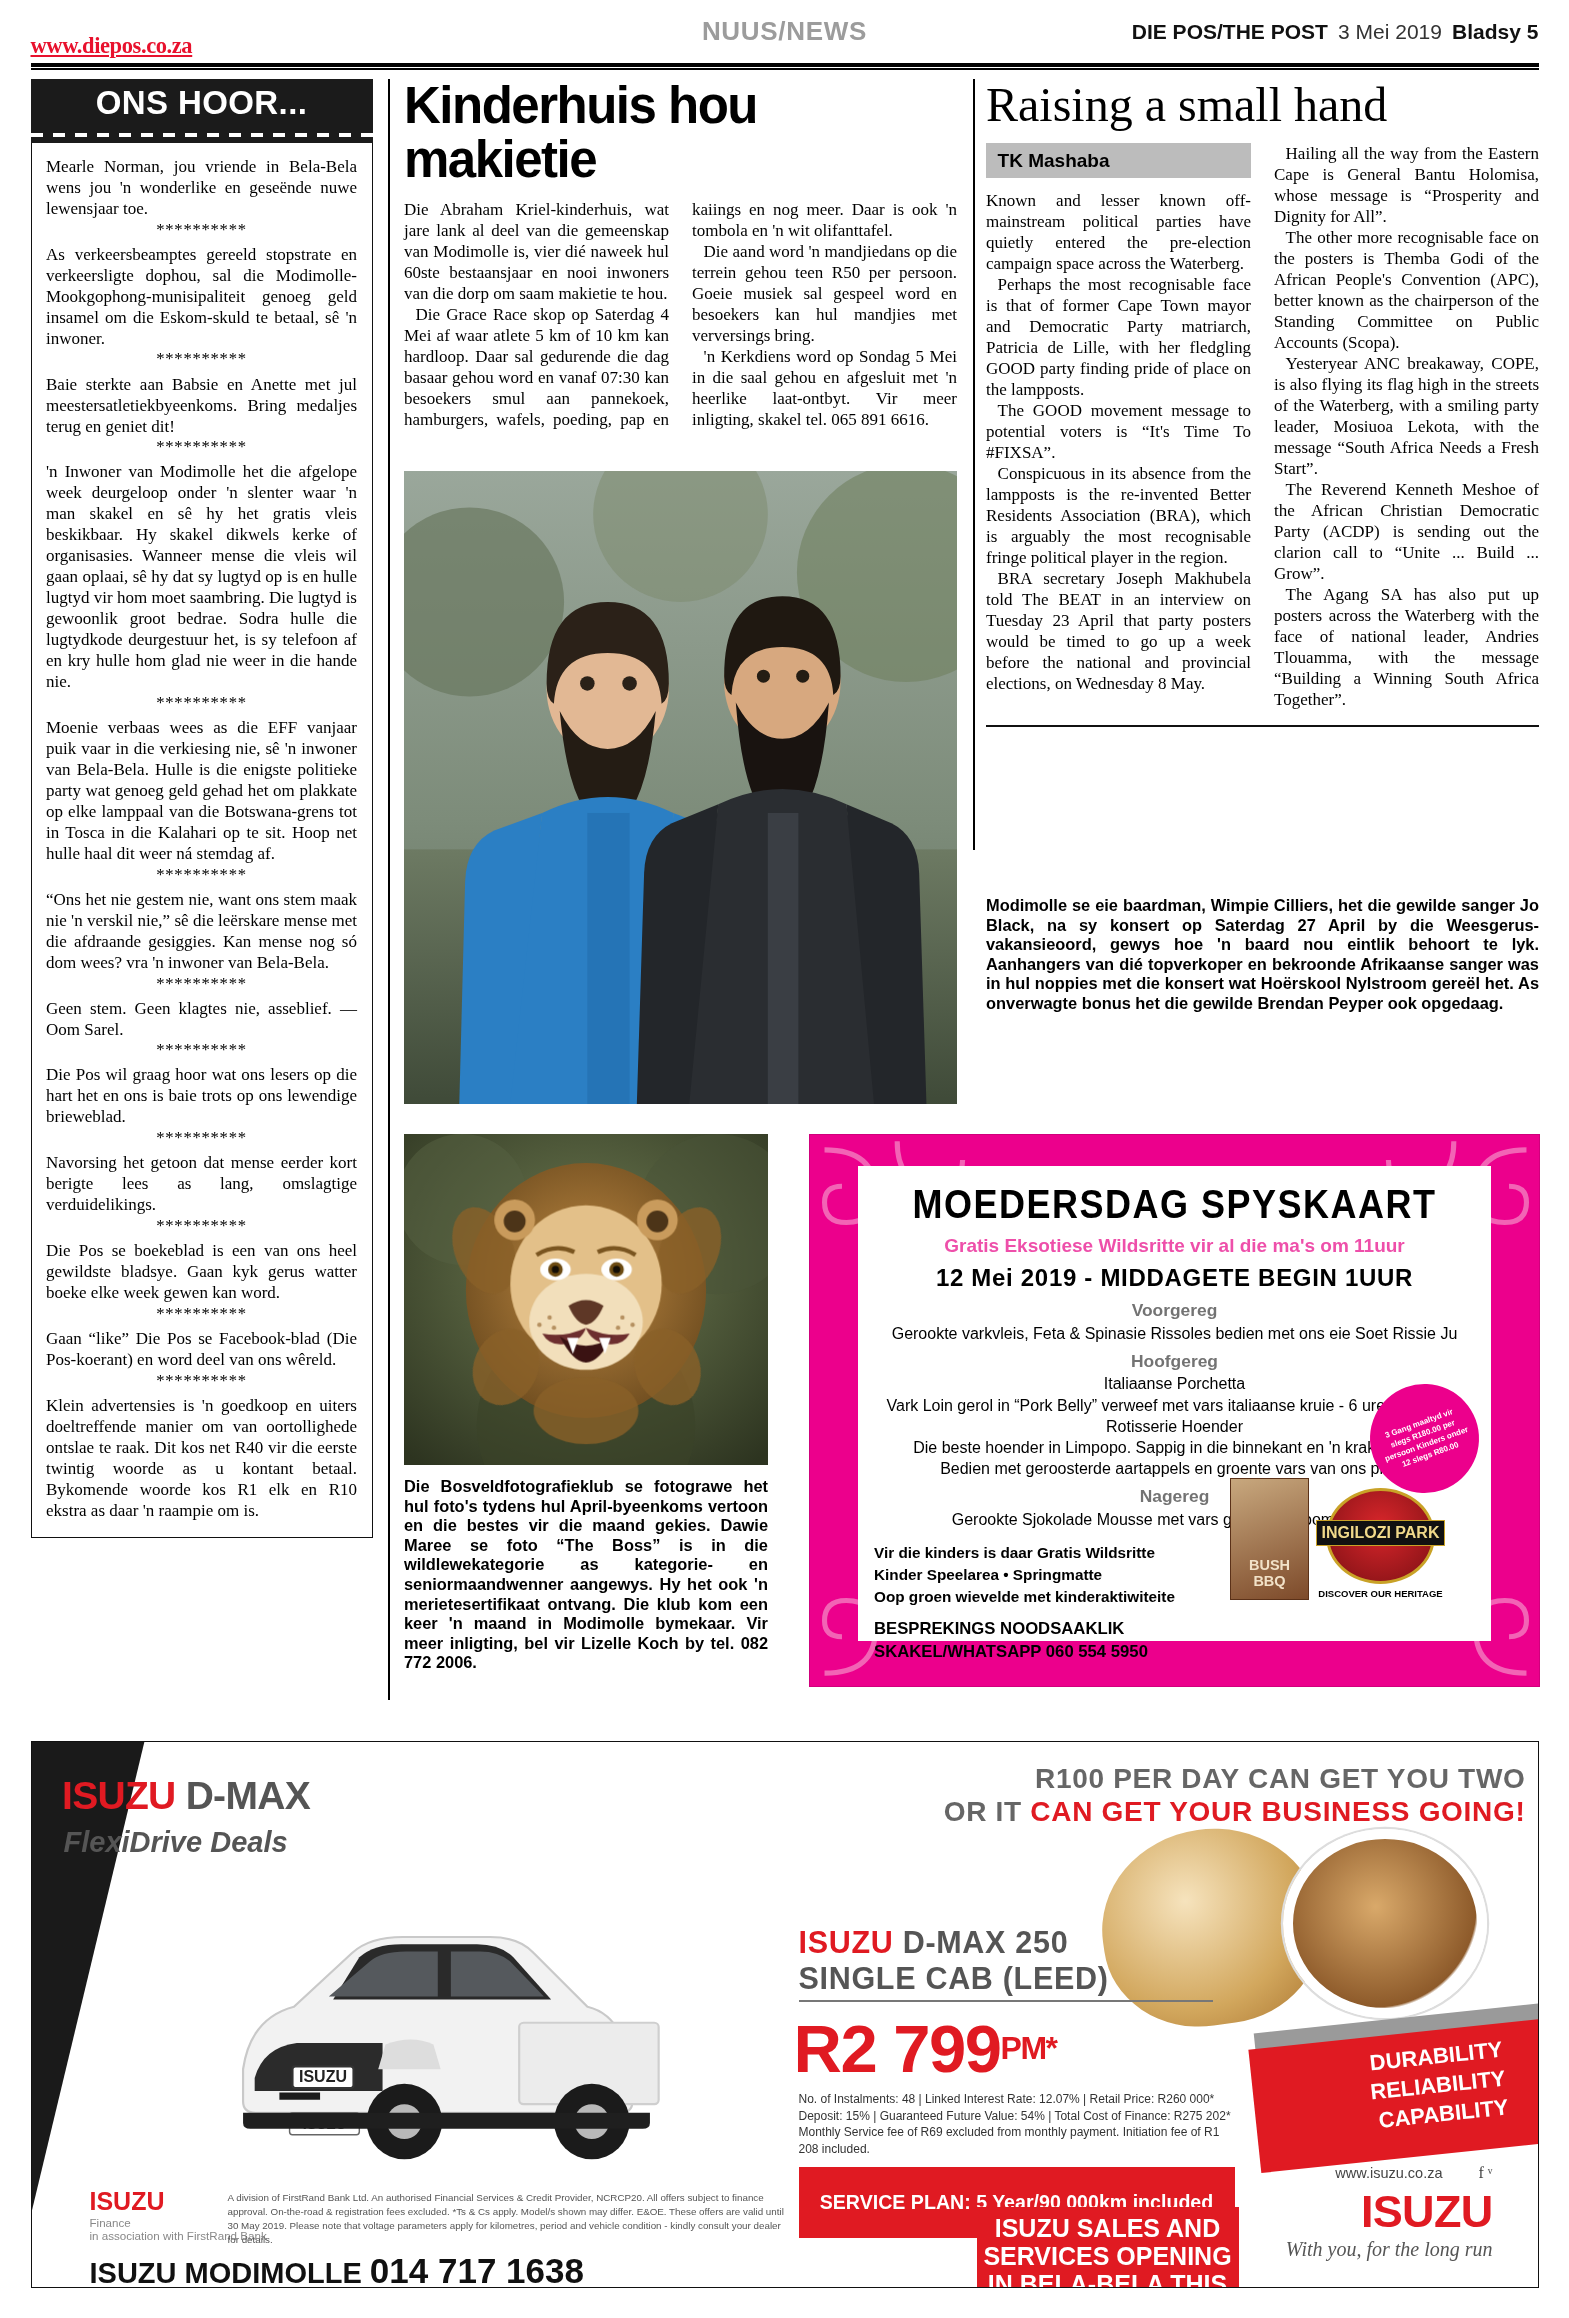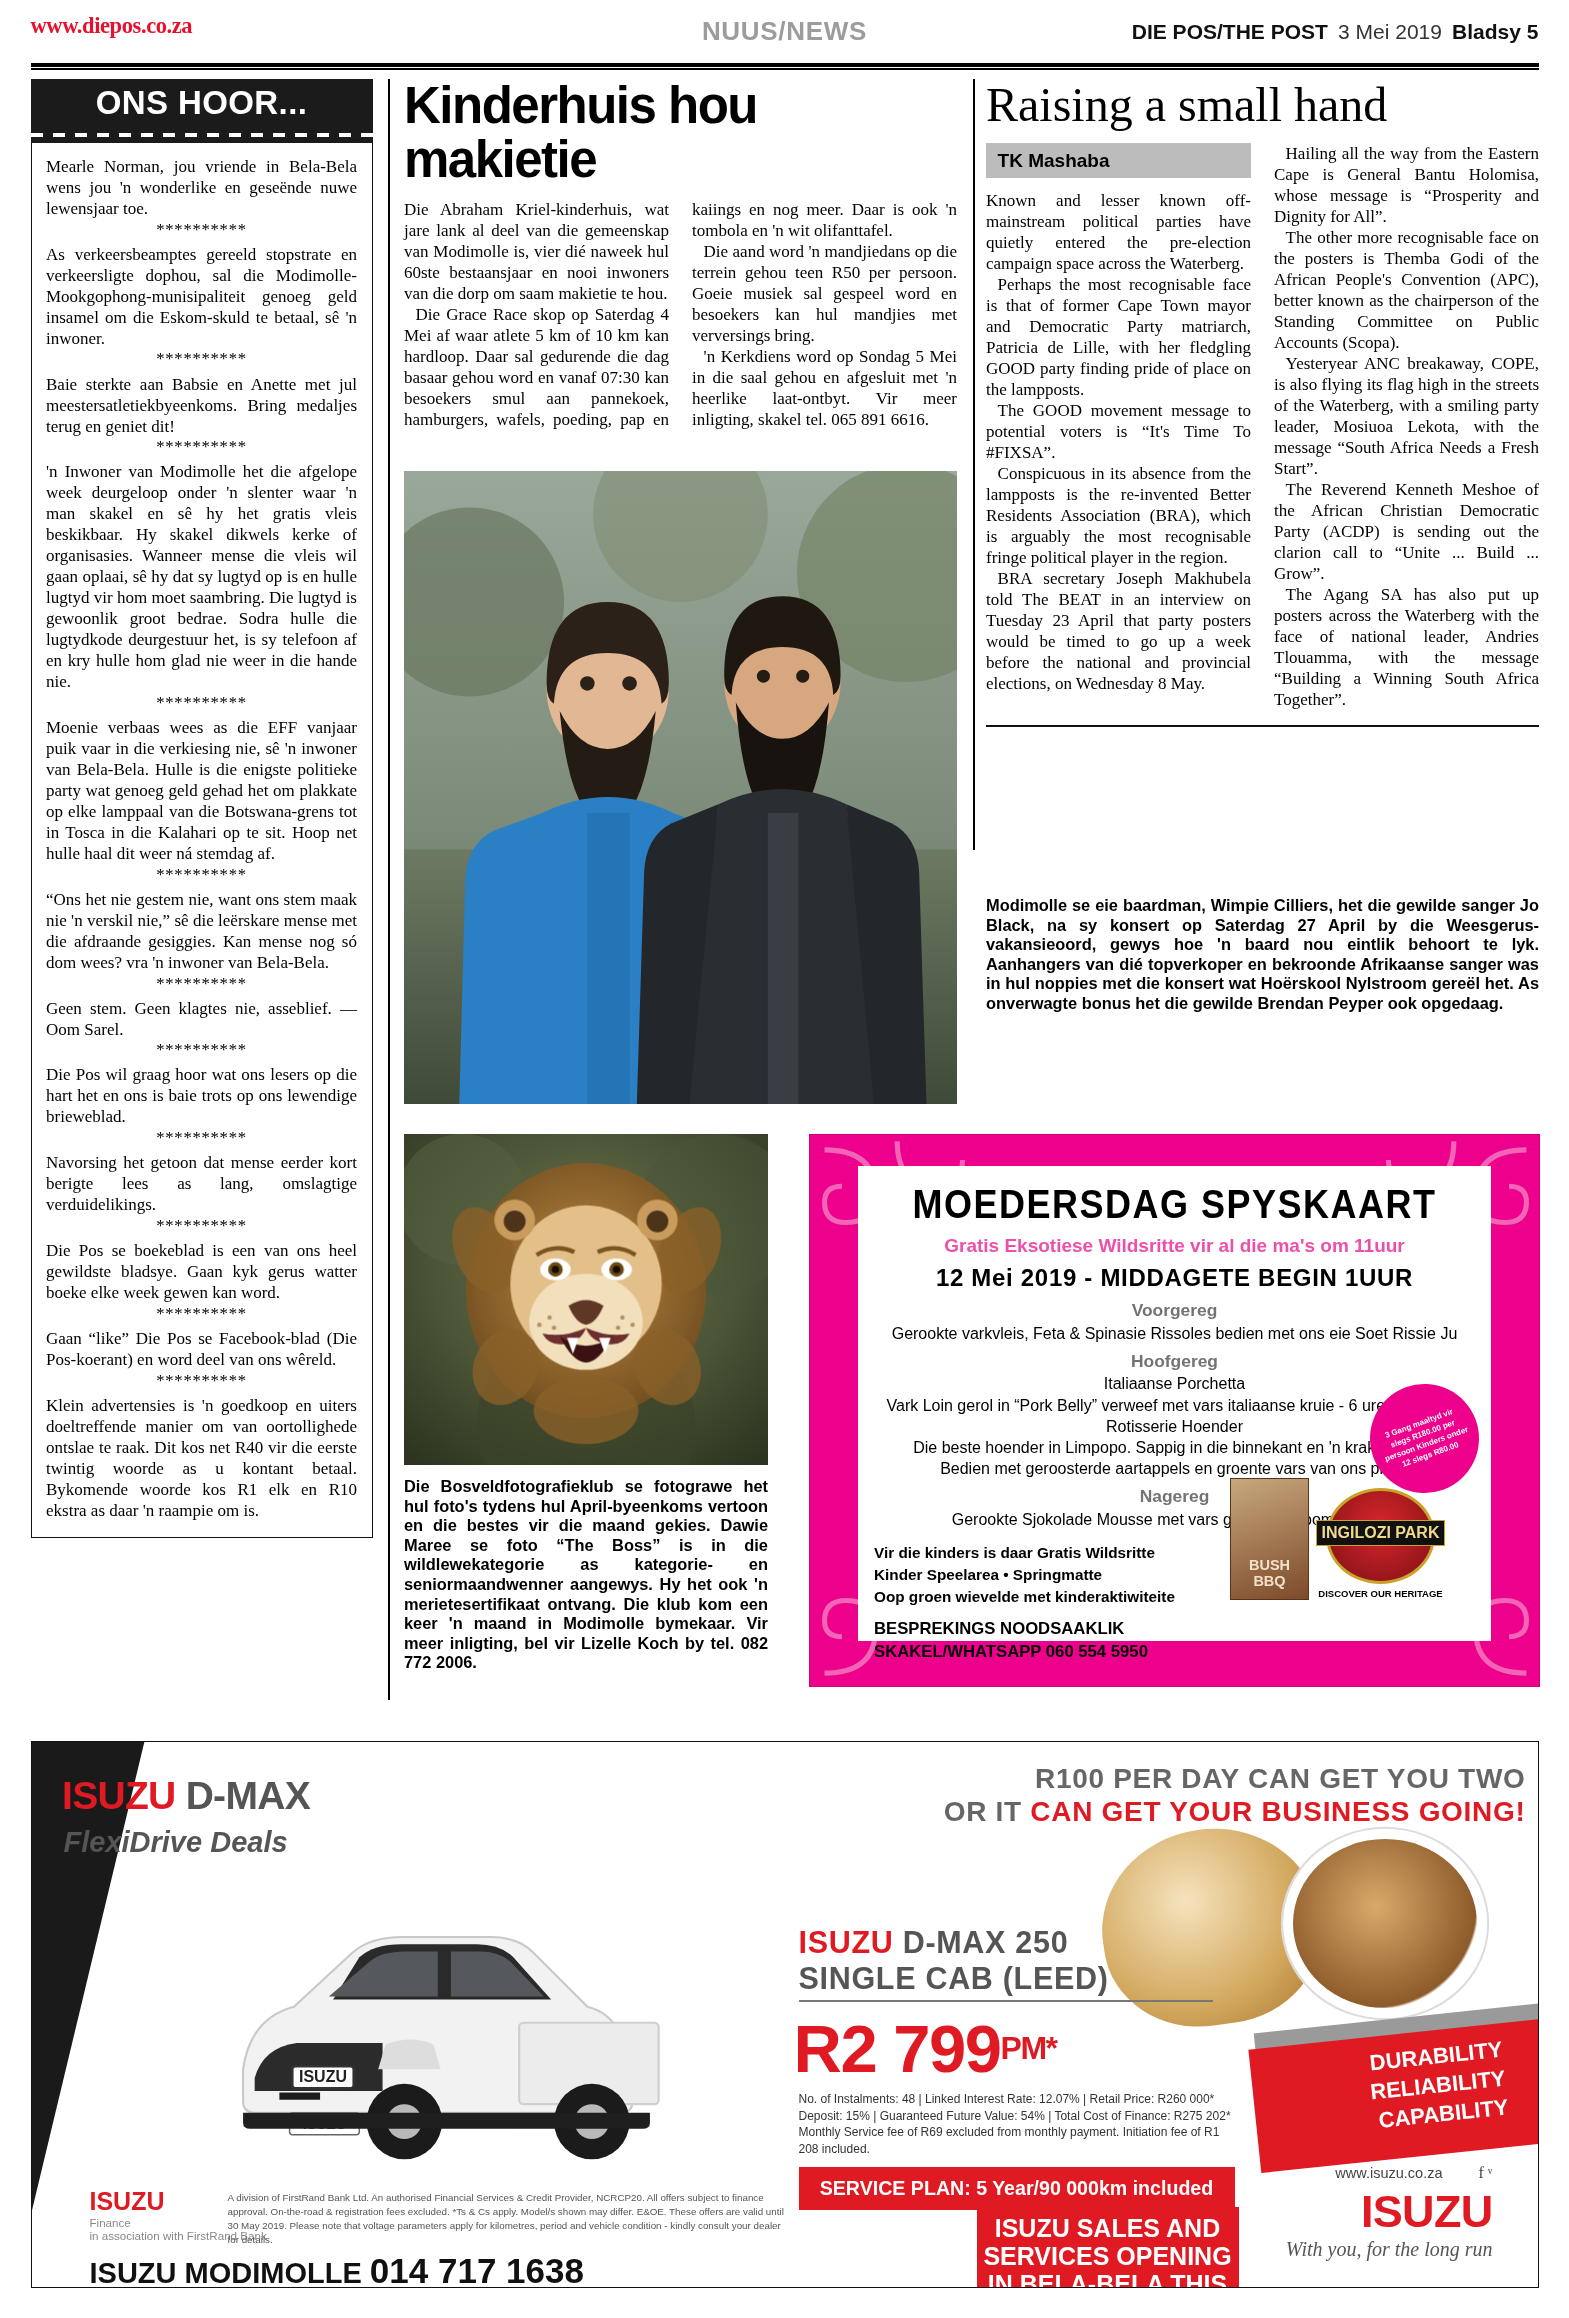--- a/index.html
+++ b/index.html
@@ -11,24 +11,25 @@
     color:#000;
     position:relative;
     overflow:hidden;
   }
 
   
   .masthead {
     position:absolute; left:0; top:0; width:1569px; height:67px;
   }
   .mast-url {
-    position:absolute; left:30.5px; top:13px;
+    position:absolute; left:30.5px; top:33px;
     font-family:"Liberation Serif", serif;
     font-weight:bold; font-size:22.5px; color:#e8112d;
     letter-spacing:-0.4px;
+    text-decoration:underline;
   }
   .mast-center {
     position:absolute; left:0; top:16px; width:1569px; text-align:center;
     font-family:"Liberation Sans", sans-serif;
     font-weight:bold; font-size:26px; color:#9c9c9c;
     letter-spacing:0.7px;
   }
   .mast-right {
     position:absolute; right:30.5px; top:20.4px;
     font-family:"Liberation Sans", sans-serif;
@@ -243,21 +244,21 @@
   .iz-price .pm { font-size:32px; vertical-align:13px; }
   .iz-fine {
     position:absolute; left:767px; top:349px; width:444px;
     font-family:"Liberation Sans", sans-serif;
     font-size:12px; line-height:16.7px; color:#333;
   }
   .iz-service {
     position:absolute; left:767px; top:425px; width:436px;
     background:#e01a22; color:#fff; text-align:center;
     font-family:"Liberation Sans", sans-serif; font-weight:bold;
-    font-size:19.6px; padding:10px 0;
+    font-size:19.6px; padding:24px 0;
   }
   .iz-opening {
     position:absolute; left:945px; top:465px; width:262px;
     background:#e01a22; color:#fff; text-align:center;
     font-family:"Liberation Sans", sans-serif; font-weight:bold;
     font-size:25px; line-height:28px; padding:7.3px 0;
   }
   .iz-finance {
     position:absolute; left:58px; top:445px;
     font-family:"Liberation Sans", sans-serif; font-weight:bold;

